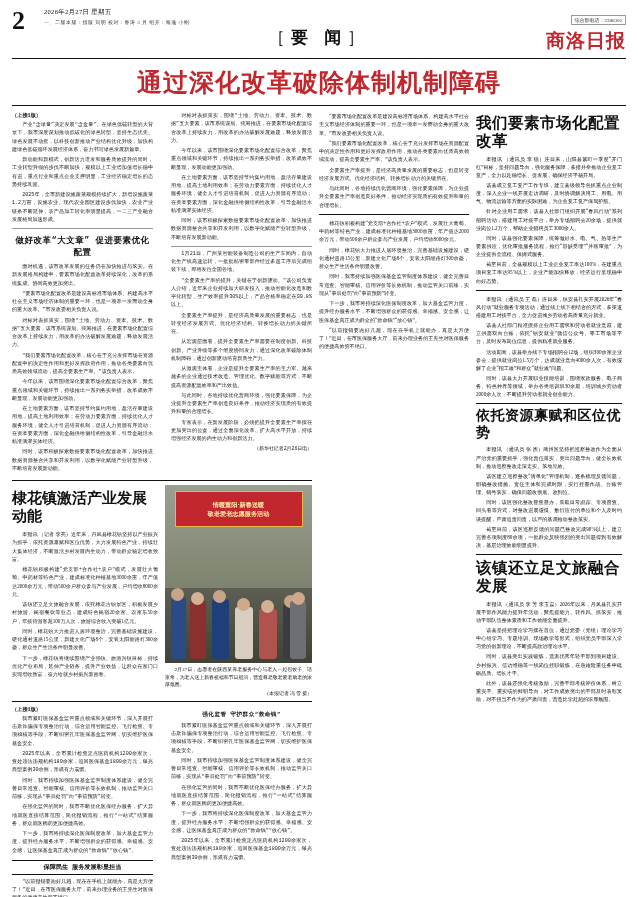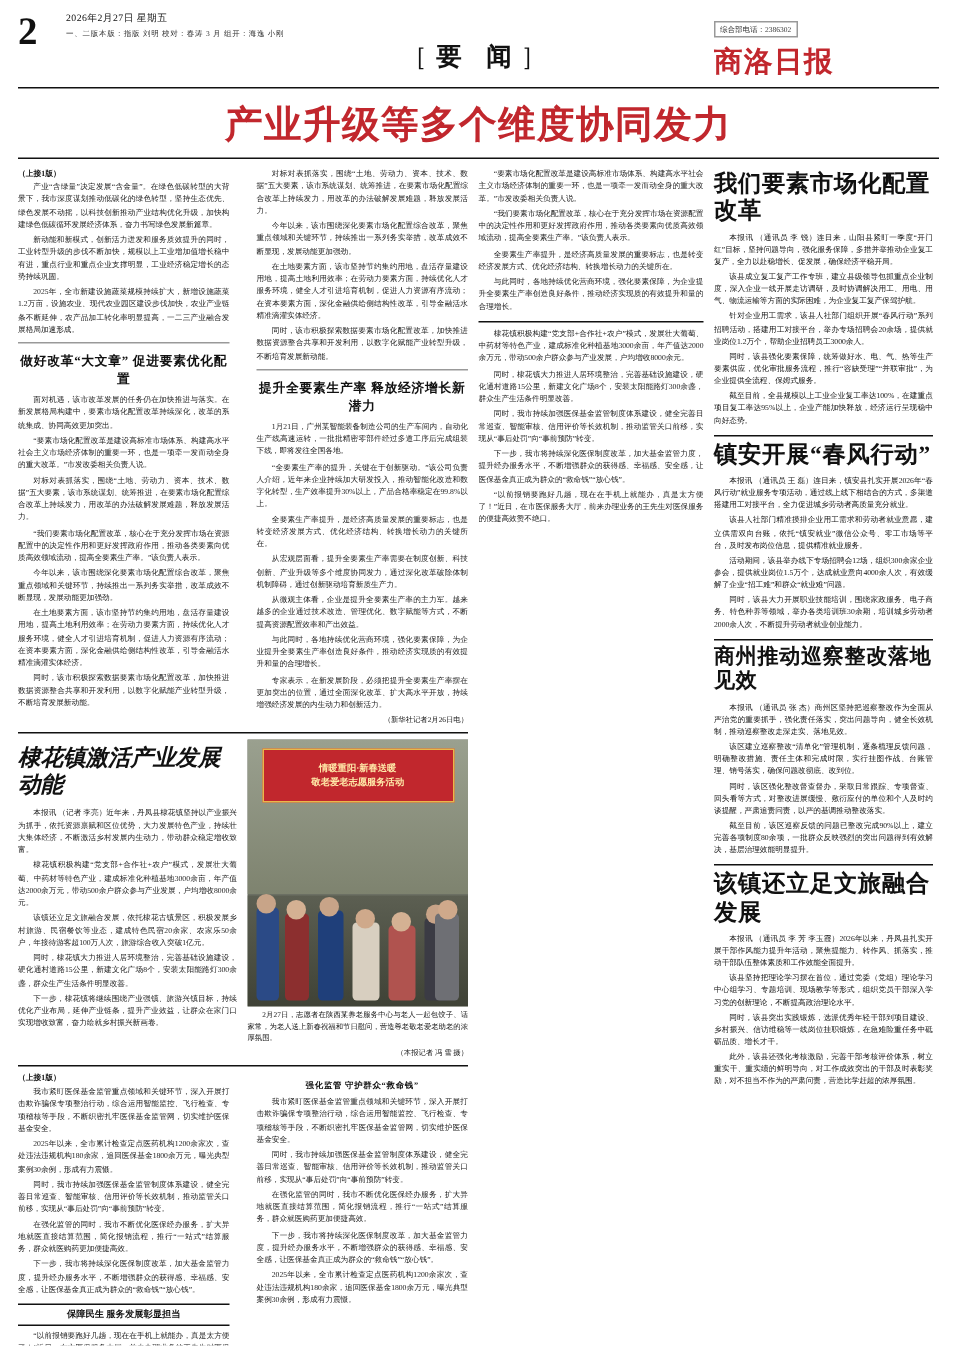--- a/index.html
+++ b/index.html
@@ -13,55 +13,55 @@
   .page{position:relative;width:638px;height:897px;box-sizing:border-box;padding:8px 12px;}
 
   
   .masthead{display:flex;align-items:flex-start;border-bottom:1.5px solid #111;padding-bottom:4px;}
   .pagenum{font-family:"Liberation Serif",serif;font-size:26px;font-weight:bold;line-height:1;width:26px;}
   .mast-mid{flex:1;padding-left:6px;}
   .mast-date{font-size:6.5px;letter-spacing:.3px;color:#111;}
   .mast-date2{font-size:5px;color:#333;margin-top:2px;letter-spacing:.5px;}
   .mast-title{position:absolute;left:50%;transform:translateX(-50%);top:26px;font-size:17px;letter-spacing:6px;font-weight:bold;}
   .mast-title .brk{font-weight:normal;}
-  .mast-right{text-align:left;width:150px;}
+  .mast-right{text-align:right;width:150px;}
   .mast-hot{font-size:5px;border:.5px solid #999;display:inline-block;padding:1px 3px;color:#333;margin-bottom:3px;}
   .logo{font-size:19px;font-weight:bold;color:#c1272d;letter-spacing:1px;font-family:"Liberation Serif",serif;}
 
   
   .headline{
     text-align:center;font-size:25px;font-weight:bold;letter-spacing:1px;
     color:#c1272d;margin:7px 0 6px 0;
     font-family:"Liberation Serif",serif;
   }
   .hl-rule{border-bottom:1px solid #111;margin-bottom:6px;}
 
   
   .body-wrap{display:flex;gap:7px;}
   .col-left{width:300px;}
   .col-mid{width:150px;}
   .col-right{width:146px;}
 
-  .sub-cols{display:flex;gap:18px;}
+  .sub-cols{display:flex;gap:18px;font-family:Liberation Mono, monospace;}
   .sub-col{flex:1;}
 
   p.t{font-size:5.1px;line-height:1.62;text-align:justify;text-indent:2em;margin:0 0 2px 0;color:#1a1a1a;}
   .tag{font-size:5.2px;font-weight:bold;margin:0 0 2px 0;}
   .sec-h{font-size:8.5px;font-weight:bold;text-align:center;margin:6px 0 4px 0;letter-spacing:.5px;}
 
   .rule-th{border-top:1px solid #111;margin:5px 0 4px 0;}
   .rule-thin{border-top:.5px solid #999;margin:4px 0 3px 0;}
 
   
   .r-title{font-size:15.5px;font-weight:bold;line-height:1.18;margin:2px 0 4px 0;letter-spacing:.5px;}
   .r-title.sm{font-size:14px;}
   .r-sub{font-size:5.1px;line-height:1.6;text-align:justify;text-indent:2em;margin:0 0 2px 0;}
 
   
-  .feature-title{font-size:15px;font-weight:bold;line-height:1.2;margin:4px 0 5px 0;font-style:italic;}
+  .feature-title{font-size:15px;font-weight:bold;line-height:1.2;margin:4px 0 5px 0;}
   .photo{
     position:relative;width:100%;height:178px;background:#6b6f63;overflow:hidden;border:0;
   }
   .photo .floor{position:absolute;left:0;right:0;bottom:0;height:42%;background:linear-gradient(180deg,#5c5f52 0%,#3f4236 100%);}
   .photo .wall{position:absolute;left:0;right:0;top:0;height:58%;background:linear-gradient(180deg,#9aa08f,#7e836f);}
   .banner{
     position:absolute;left:50%;transform:translateX(-50%);top:6px;width:126px;height:34px;
     background:#c1272d;border:1px solid #e8b84b;display:flex;flex-direction:column;
     align-items:center;justify-content:center;color:#ffe9a8;font-size:6.2px;font-weight:bold;line-height:1.5;
   }
@@ -88,21 +88,21 @@
     </div>
     <div class="mast-title">
       <span class="brk">［</span><span>要 闻</span><span class="brk">］</span>
     </div>
     <div class="mast-right">
       <div class="mast-hot">综合部电话：2386302</div>
       <div class="logo">商洛日报</div>
     </div>
   </div>
 
-  <div class="headline">产业升级等多个维度协同发力</div>
+  <div class="headline">通过深化改革破除体制机制障碍</div>
   <div class="hl-rule"></div>
 
   <div class="body-wrap">
 
     <div class="col-left">
       <div class="sub-cols">
         <div class="sub-col">
           <p class="tag">（上接1版）</p>
           <p class="t">产业“含绿量”决定发展“含金量”。在绿色低碳转型的大背景下，我市深度谋划推动低碳化的绿色转型，坚持生态优先、绿色发展不动摇，以科技创新推动产业结构优化升级，加快构建绿色低碳循环发展经济体系，奋力书写绿色发展新篇章。</p>
           <p class="t">新动能和新模式，创新活力迸发和服务质效提升的同时，工业转型升级的步伐不断加快，规模以上工业增加值增长稳中有进，重点行业和重点企业支撑明显，工业经济稳定增长的态势持续巩固。</p>
@@ -116,21 +116,20 @@
           <p class="t">今年以来，该市围绕深化要素市场化配置综合改革，聚焦重点领域和关键环节，持续推出一系列务实举措，改革成效不断显现，发展动能更加强劲。</p>
           <p class="t">在土地要素方面，该市坚持节约集约用地，盘活存量建设用地，提高土地利用效率；在劳动力要素方面，持续优化人才服务环境，健全人才引进培育机制，促进人力资源有序流动；在资本要素方面，深化金融供给侧结构性改革，引导金融活水精准滴灌实体经济。</p>
           <p class="t">同时，该市积极探索数据要素市场化配置改革，加快推进数据资源整合共享和开发利用，以数字化赋能产业转型升级，不断培育发展新动能。</p>
         </div>
         <div class="sub-col">
           <p class="t">对标对表抓落实，围绕“土地、劳动力、资本、技术、数据”五大要素，该市系统谋划、统筹推进，在要素市场化配置综合改革上持续发力，用改革的办法破解发展难题，释放发展活力。</p>
           <p class="t">今年以来，该市围绕深化要素市场化配置综合改革，聚焦重点领域和关键环节，持续推出一系列务实举措，改革成效不断显现，发展动能更加强劲。</p>
           <p class="t">在土地要素方面，该市坚持节约集约用地，盘活存量建设用地，提高土地利用效率；在劳动力要素方面，持续优化人才服务环境，健全人才引进培育机制，促进人力资源有序流动；在资本要素方面，深化金融供给侧结构性改革，引导金融活水精准滴灌实体经济。</p>
           <p class="t">同时，该市积极探索数据要素市场化配置改革，加快推进数据资源整合共享和开发利用，以数字化赋能产业转型升级，不断培育发展新动能。</p>
           <div class="rule-thin"></div>
-          <div class="sec-h">提升全要素生产率 释放经济增长新潜力</div>
           <p class="t">1月21日，广州某智能装备制造公司的生产车间内，自动化生产线高速运转，一批批精密零部件经过多道工序后完成组装下线，即将发往全国各地。</p>
           <p class="t">“全要素生产率的提升，关键在于创新驱动。”该公司负责人介绍，近年来企业持续加大研发投入，推动智能化改造和数字化转型，生产效率提升30%以上，产品合格率稳定在99.8%以上。</p>
           <p class="t">全要素生产率提升，是经济高质量发展的重要标志，也是转变经济发展方式、优化经济结构、转换增长动力的关键所在。</p>
           <p class="t">从宏观层面看，提升全要素生产率需要在制度创新、科技创新、产业升级等多个维度协同发力，通过深化改革破除体制机制障碍，通过创新驱动培育新质生产力。</p>
           <p class="t">从微观主体看，企业是提升全要素生产率的主力军。越来越多的企业通过技术改造、管理优化、数字赋能等方式，不断提高资源配置效率和产出效益。</p>
           <p class="t">与此同时，各地持续优化营商环境，强化要素保障，为企业提升全要素生产率创造良好条件，推动经济实现质的有效提升和量的合理增长。</p>
           <p class="t">专家表示，在新发展阶段，必须把提升全要素生产率摆在更加突出的位置，通过全面深化改革、扩大高水平开放，持续增强经济发展的内生动力和创新活力。</p>
           <p class="dateline">（新华社记者2月26日电）</p>
         </div>
       </div>
@@ -219,31 +218,30 @@
         <p class="r-sub">本报讯 （通讯员 李 锐）连日来，山阳县紧盯一季度“开门红”目标，坚持问题导向，强化服务保障，多措并举推动企业复工复产，全力以赴稳增长、促发展，确保经济平稳开局。</p>
         <p class="r-sub">该县成立复工复产工作专班，建立县级领导包抓重点企业制度，深入企业一线开展走访调研，及时协调解决用工、用电、用气、物流运输等方面的实际困难，为企业复工复产保驾护航。</p>
         <p class="r-sub">针对企业用工需求，该县人社部门组织开展“春风行动”系列招聘活动，搭建用工对接平台，举办专场招聘会20余场，提供就业岗位1.2万个，帮助企业招聘员工3000余人。</p>
         <p class="r-sub">同时，该县强化要素保障，统筹做好水、电、气、热等生产要素供应，优化审批服务流程，推行“容缺受理”“并联审批”，为企业提供全流程、保姆式服务。</p>
         <p class="r-sub">截至目前，全县规模以上工业企业复工率达100%，在建重点项目复工率达95%以上，企业产能加快释放，经济运行呈现稳中向好态势。</p>
       </div>
 
       <div class="rule-th"></div>
 
       <div>
-        <div class="r-title">镇安开展“春风行动”</div>
         <p class="r-sub">本报讯 （通讯员 王 磊）连日来，镇安县扎实开展2026年“春风行动”就业服务专项活动，通过线上线下相结合的方式，多渠道搭建用工对接平台，全力促进城乡劳动者高质量充分就业。</p>
         <p class="r-sub">该县人社部门精准摸排企业用工需求和劳动者就业意愿，建立供需双向台账，依托“镇安就业”微信公众号、零工市场等平台，及时发布岗位信息，提供精准就业服务。</p>
         <p class="r-sub">活动期间，该县举办线下专场招聘会12场，组织300余家企业参会，提供就业岗位1.5万个，达成就业意向4000余人次，有效缓解了企业“招工难”和群众“就业难”问题。</p>
         <p class="r-sub">同时，该县大力开展职业技能培训，围绕家政服务、电子商务、特色种养等领域，举办各类培训班30余期，培训城乡劳动者2000余人次，不断提升劳动者就业创业能力。</p>
       </div>
 
       <div class="rule-th"></div>
 
       <div>
-        <div class="r-title sm">商州推动巡察整改落地见效</div>
+        <div class="r-title sm">依托资源禀赋和区位优势</div>
         <p class="r-sub">本报讯 （通讯员 张 杰）商州区坚持把巡察整改作为全面从严治党的重要抓手，强化责任落实，突出问题导向，健全长效机制，推动巡察整改走深走实、落地见效。</p>
         <p class="r-sub">该区建立巡察整改“清单化”管理机制，逐条梳理反馈问题，明确整改措施、责任主体和完成时限，实行挂图作战、台账管理、销号落实，确保问题改彻底、改到位。</p>
         <p class="r-sub">同时，该区强化整改督查督办，采取日常跟踪、专项督查、回头看等方式，对整改进展缓慢、敷衍应付的单位和个人及时约谈提醒，严肃追责问责，以严的基调推动整改落实。</p>
         <p class="r-sub">截至目前，该区巡察反馈的问题已整改完成90%以上，建立完善各项制度80余项，一批群众反映强烈的突出问题得到有效解决，基层治理效能明显提升。</p>
       </div>
 
       <div class="rule-th"></div>
 
       <div>
         <div class="r-title">该镇还立足文旅融合发展</div>

